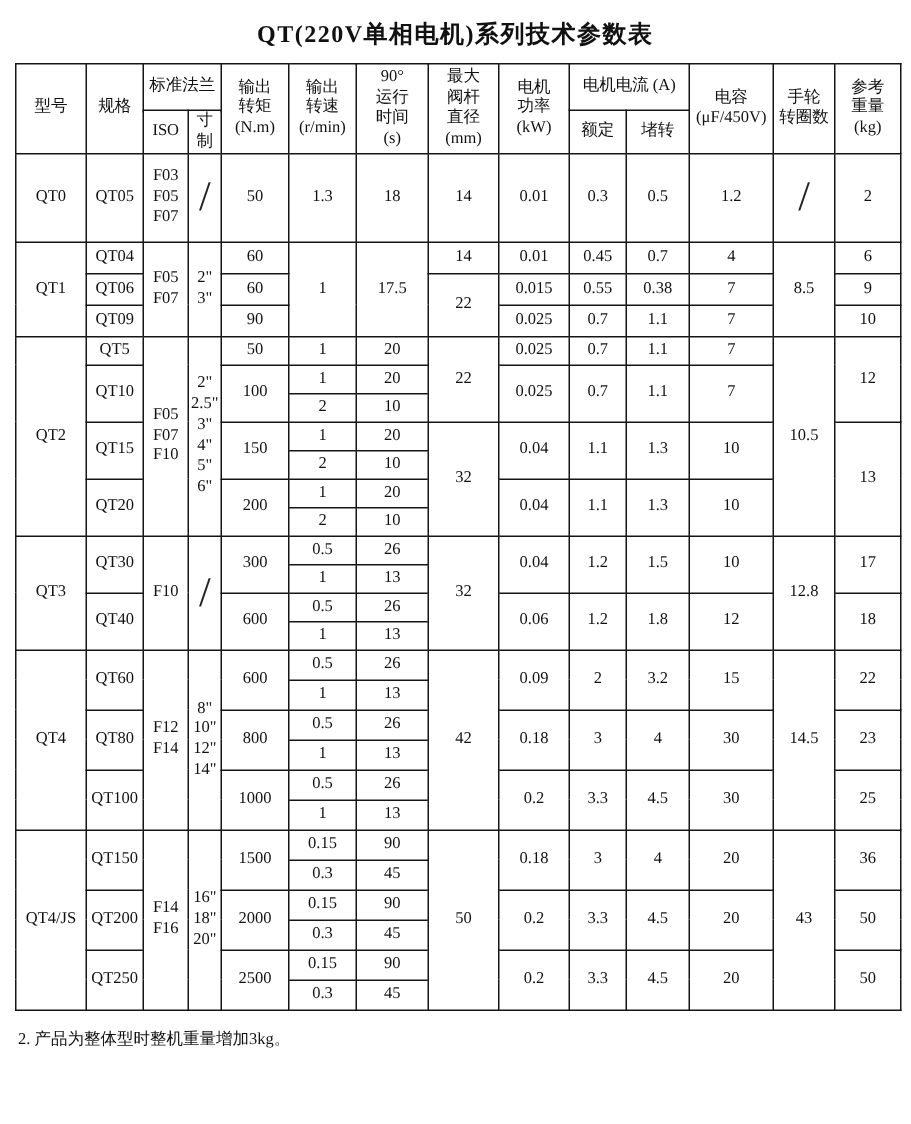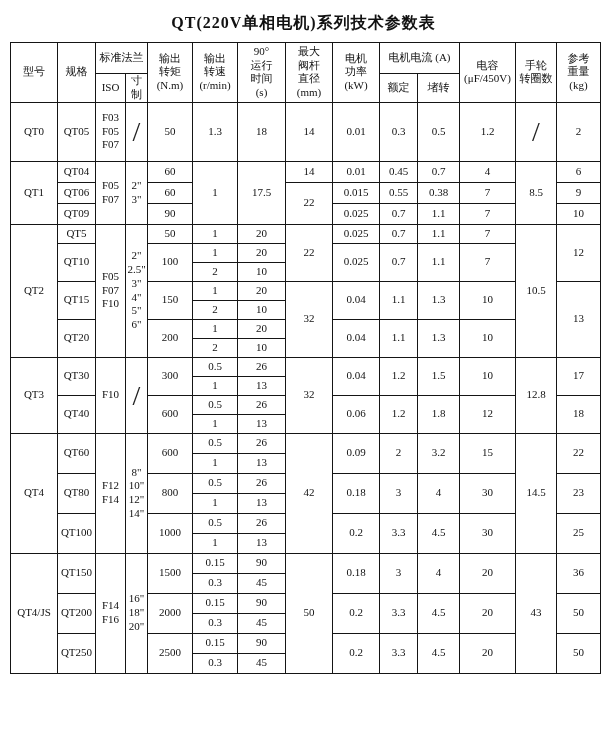--- a/index.html
+++ b/index.html
@@ -352,14 +352,15 @@
         <td rowspan="2">50</td>
       </tr>
       <tr class="r20">
         <td>0.3</td>
         <td>45</td>
       </tr>
     </tbody>
   </table>
 
   <div class="notes">
+    <div>2. 产品为整体型时整机重量增加3kg。</div>
   </div>
 </div>
 
 </body></html>

